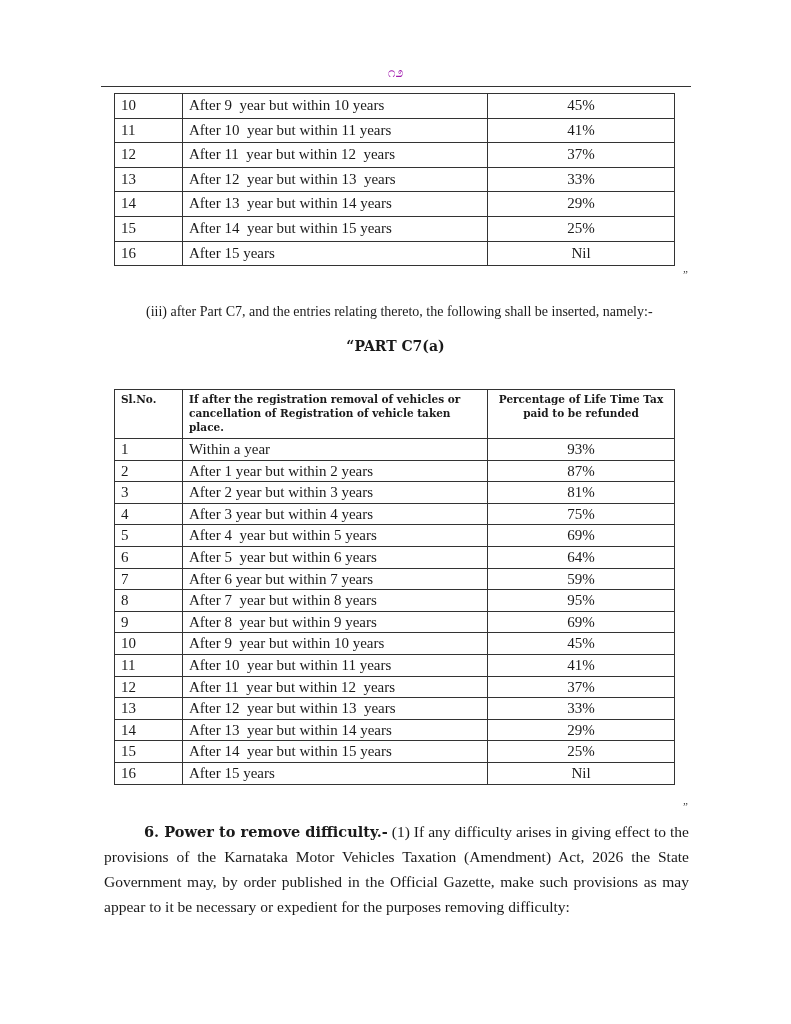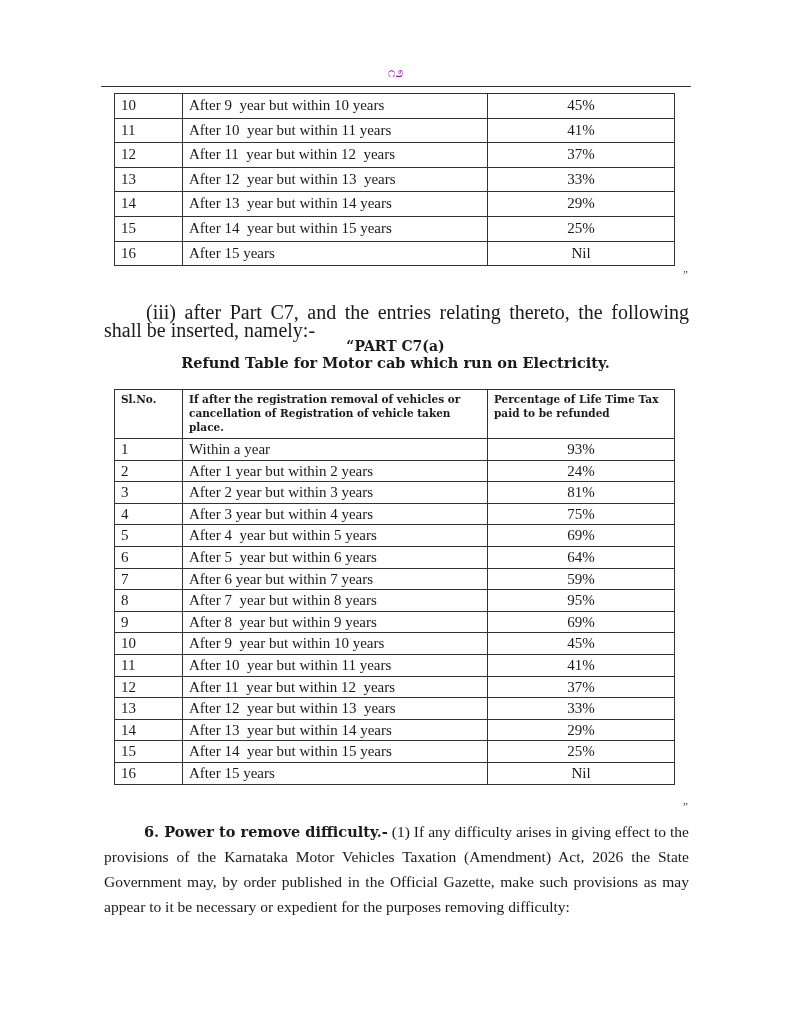--- a/index.html
+++ b/index.html
@@ -29,21 +29,21 @@
     table.grid td.desc { width: 292px; }
     table.grid td.pct { width: 174px; text-align: center; }
     #table-a { left: 114px; top: 93px; border: 1.5px solid #333; }
     #table-a td { height: 23.6px; line-height: 23.6px; }
     .close-quote {
       position: absolute; font-size: 11px; font-family: "Liberation Serif", serif;
       color: #333;
     }
     .para {
       position: absolute; left: 104px; width: 585px;
-      font-family: "Liberation Serif", serif; font-size: 20px;
+      font-family: "Liberation Serif", serif; font-size: 14px;
       text-align: justify; line-height: 18px;
     }
     .heading-block {
       position: absolute; left: 0; width: 791px; text-align: center;
       font-family: "DejaVu Serif", serif; font-weight: bold;
       font-size: 14px; line-height: 16.5px;
     }
     .heading-block .sans { font-family: "DejaVu Sans", sans-serif; }
     #table-b { left: 114px; top: 389px; border: 1.5px solid #333; }
     #table-b td { height: 20.6px; line-height: 20.6px; }
@@ -104,41 +104,40 @@
         <td class="pct">Nil</td>
       </tr>
     </tbody>
 </table>
 <div class="close-quote" style="left:683px; top:268px;">”</div>
 
 <div class="para" style="top:303px; text-indent:42px;">(iii) after Part C7, and the entries relating thereto, the following shall be inserted, namely:-</div>
 
 <div class="heading-block" style="top:338px;">
   <div>“PART C7(a)</div>
-  <div style="font-size:14.5px;">Refund Table for Motor cab which run on Electricity.</div>
 </div>
 
 <table class="grid" id="table-b">
   <thead>
     <tr class="head">
       <td class="sl">Sl.No.</td>
       <td class="desc">If after the registration removal of vehicles or cancellation of Registration of vehicle taken place.</td>
-      <td class="pct" style="text-align:left;margin-top:44px;">Percentage of Life Time Tax paid to be refunded</td>
+      <td class="pct" style="text-align:center;margin-top:44px;">Percentage of Life Time Tax paid to be refunded</td>
     </tr>
   </thead>
   <tbody>
       <tr>
         <td class="sl">1</td>
         <td class="desc">Within a year</td>
         <td class="pct">93%</td>
       </tr>
       <tr>
         <td class="sl">2</td>
         <td class="desc">After 1 year but within 2 years</td>
-        <td class="pct">24%</td>
+        <td class="pct">87%</td>
       </tr>
       <tr>
         <td class="sl">3</td>
         <td class="desc">After 2 year but within 3 years</td>
         <td class="pct">81%</td>
       </tr>
       <tr>
         <td class="sl">4</td>
         <td class="desc">After 3 year but within 4 years</td>
         <td class="pct">75%</td>

